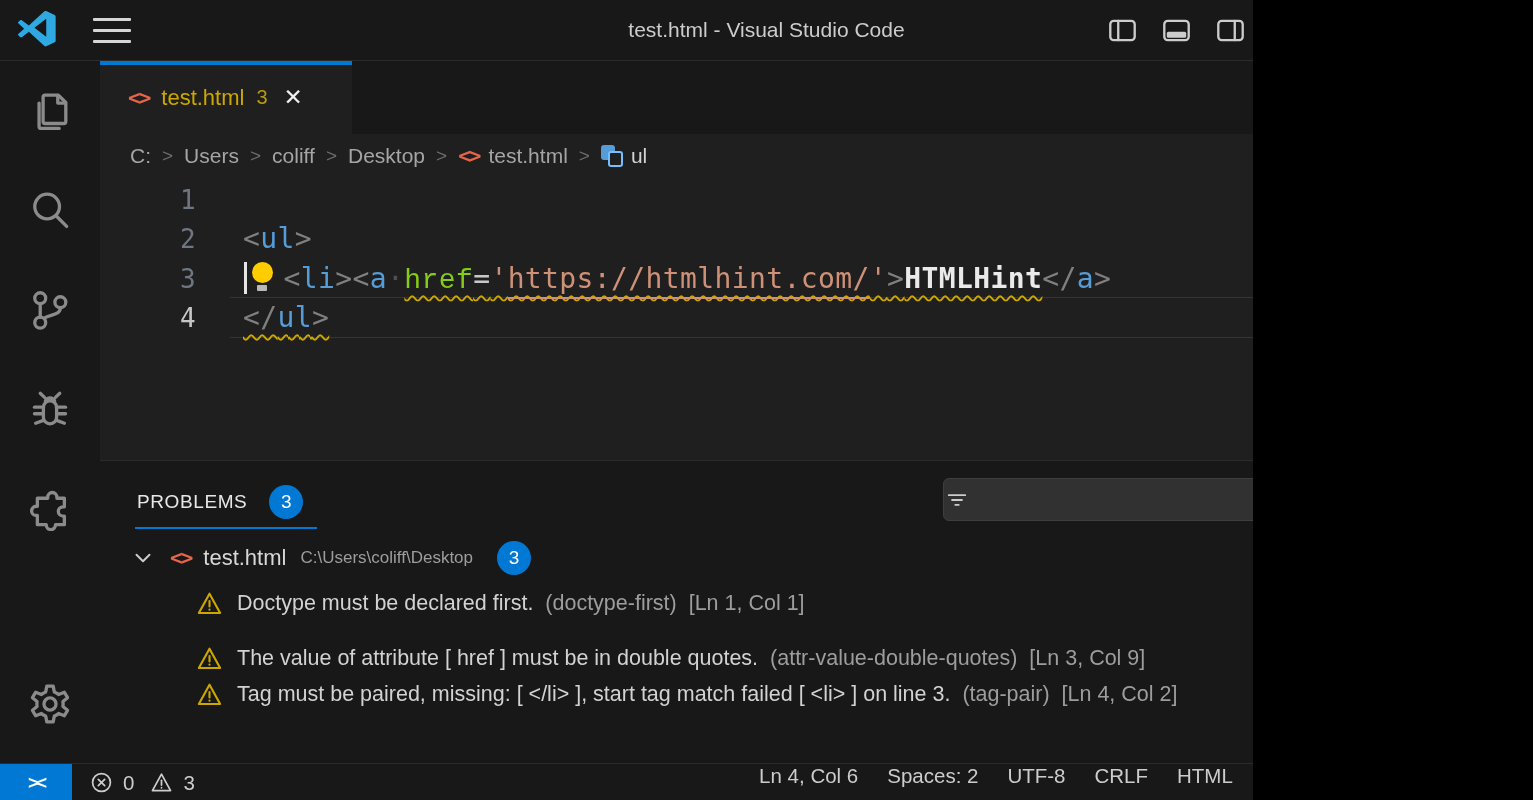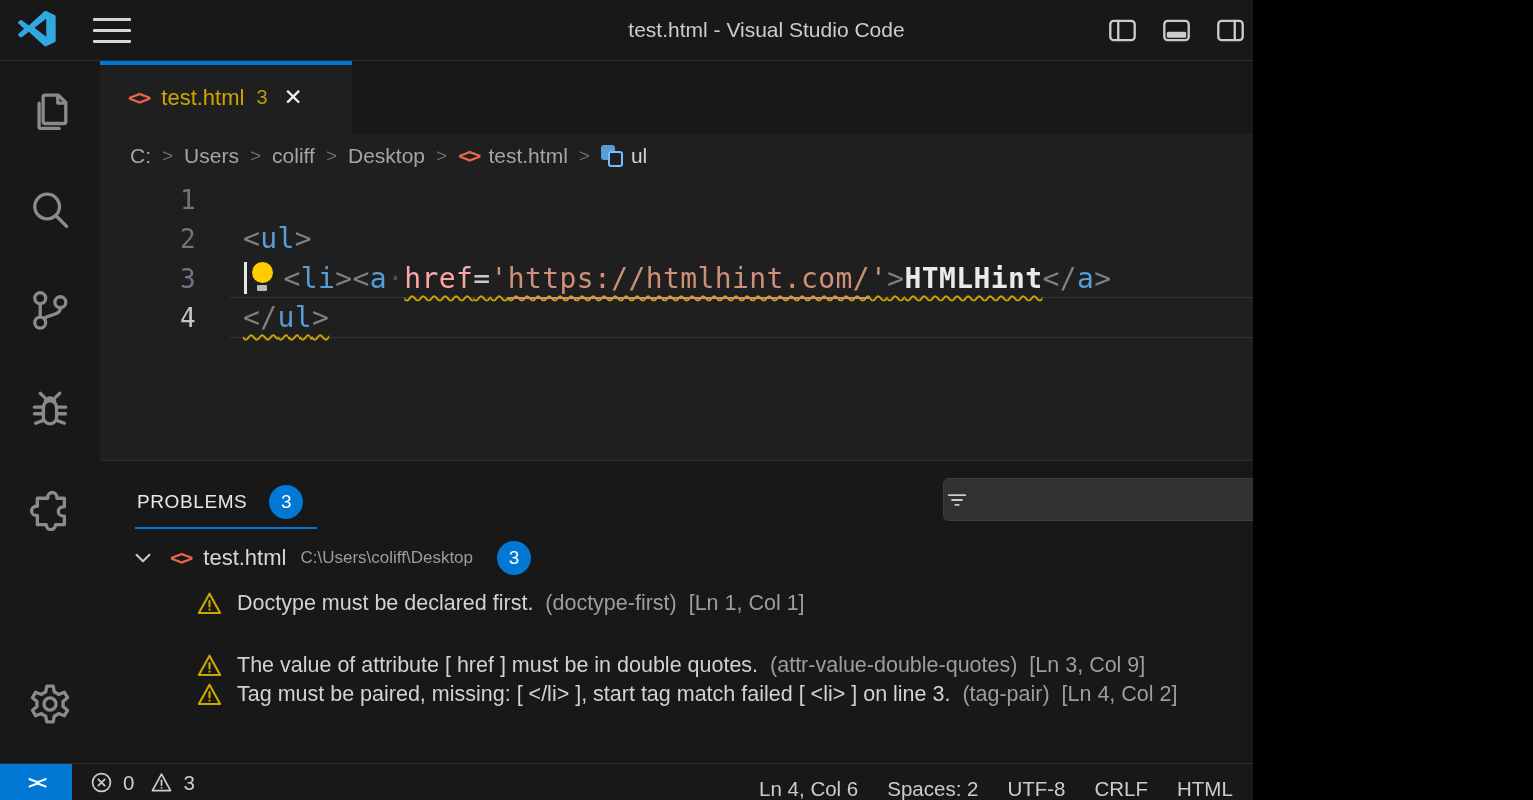--- a/index.html
+++ b/index.html
@@ -43,21 +43,21 @@
   .symbol-ico .f{position:absolute;left:0;top:0;width:14px;height:15px;background:#569cd6;border-radius:3px;}
   .symbol-ico .b{position:absolute;right:0;bottom:0;width:11px;height:12px;border:2px solid #75beff;border-radius:3px;background:#1f1f1f;}
   
   .editor{position:absolute;left:100px;top:178px;width:1260px;height:282px;background:#1f1f1f;
           font-family:"DejaVu Sans Mono",monospace;font-size:28px;letter-spacing:0.39px;}
   .code-line{position:absolute;left:0;width:100%;height:40px;line-height:40px;white-space:pre;}
   .lnum{position:absolute;left:0;top:0;width:96px;text-align:right;color:#6e7681;font-size:26px;}
   .lnum.cur{color:#c6c6c6;}
   .ltext{position:absolute;left:143px;top:0;}
   .tk-comment{color:#6a9955;} .tk-punct{color:#808080;} .tk-tag{color:#569cd6;}
-  .tk-attr{color:#fca5a5;} .tk-string{color:#ce9178;} .tk-eq{color:#c8c8c8;}
+  .tk-attr{color:#84cc16;font-family:Liberation Mono, monospace;} .tk-string{color:#ce9178;} .tk-eq{color:#c8c8c8;}
   .tk-bold{color:#eaeaea;font-weight:bold;} .tk-ws{color:#4f4f4f;}
   .sq{text-decoration-line:underline;text-decoration-style:wavy;text-decoration-color:#cca700;
       text-decoration-thickness:2.4px;text-underline-offset:7px;}
   .lnk{text-decoration-line:underline;text-decoration-style:solid;text-decoration-color:#ce9178;
        text-decoration-thickness:2px;text-underline-offset:9px;}
   .cursor{display:inline-block;width:2.6px;height:32px;background:#e6e6e6;vertical-align:middle;margin:0 5px 4px 1px;}
   .bulb{display:inline-block;position:relative;width:22px;height:30px;vertical-align:middle;margin:0 10px 6px 0;}
   .bulb::before{content:"";position:absolute;left:0;top:0;width:21px;height:21px;background:#ffcc00;border-radius:50%;}
   .bulb::after{content:"";position:absolute;left:5.5px;bottom:1px;width:10px;height:6px;background:#b9b9b9;border-radius:1px;}
   .curline{position:absolute;left:130px;top:119px;width:1125px;height:39px;border-top:1px solid #343434;border-bottom:1px solid #343434;}
@@ -90,21 +90,21 @@
   .prow svg{width:27px;height:27px;margin-left:96px;flex:none;}
   .prow .msg{font-size:21.5px;color:#d2d2d2;margin-left:14px;white-space:pre;}
   .prow .meta{font-size:21.5px;color:#9d9d9d;white-space:pre;}
   
   .statusbar{position:absolute;left:0;top:763px;width:1533px;height:37px;background:#181818;border-top:1px solid #2b2b2b;
              font-size:20.5px;color:#cccccc;}
   .remote{position:absolute;left:0;top:0;width:72px;height:37px;background:#0078d4;color:#fff;display:flex;
           align-items:center;justify-content:center;font-weight:bold;font-size:19px;letter-spacing:-3px;cursor:pointer;}
   .sb-left{position:absolute;left:90px;top:0;height:37px;display:flex;align-items:center;gap:10px;cursor:pointer;}
   .sb-left svg{width:23px;height:23px;}
-  .sb-right{position:absolute;right:99px;top:0;height:37px;display:flex;align-items:flex-end;gap:29px;}
+  .sb-right{position:absolute;right:99px;top:0;height:37px;display:flex;align-items:flex-start;gap:29px;}
   .sb-right .sb-item{cursor:pointer;white-space:pre;}
   .sb-bell{position:absolute;right:22px;top:0;height:37px;display:flex;align-items:center;cursor:pointer;}
   .sb-bell svg{width:24px;height:24px;}
   .sw{fill:none;stroke:#cccccc;stroke-width:1.2;stroke-linecap:round;stroke-linejoin:round;}
   .warnico{fill:none;stroke:#cca700;stroke-width:1.25;stroke-linecap:round;stroke-linejoin:round;}
 </style>
 </head>
 <body>
 
 <div id="window">
@@ -309,21 +309,21 @@
       <div id="problem-rows">
           <div class="prow" style="top: 44px;">
             <svg viewBox="0 0 16 16">
               <path class="warnico" d="M8 2.2 14.3 13.6H1.7z"></path>
               <line class="warnico" x1="8" y1="6.5" x2="8" y2="9.8"></line>
               <line class="warnico" x1="8" y1="11.6" x2="8" y2="11.7"></line>
             </svg>
             <span class="msg">Doctype must be declared first.</span>
             <span class="meta">  (doctype-first)  [Ln 1, Col 1]</span>
           </div>
-          <div class="prow" style="top: 106px; text-align: center;">
+          <div class="prow" style="top: 99px; text-align: center;">
             <svg viewBox="0 0 16 16">
               <path class="warnico" d="M8 2.2 14.3 13.6H1.7z"></path>
               <line class="warnico" x1="8" y1="6.5" x2="8" y2="9.8"></line>
               <line class="warnico" x1="8" y1="11.6" x2="8" y2="11.7"></line>
             </svg>
             <span class="msg">The value of attribute [ href ] must be in double quotes.</span>
             <span class="meta">  (attr-value-double-quotes)  [Ln 3, Col 9]</span>
           </div>
           <div class="prow" style="top: 135px;">
             <svg viewBox="0 0 16 16">

